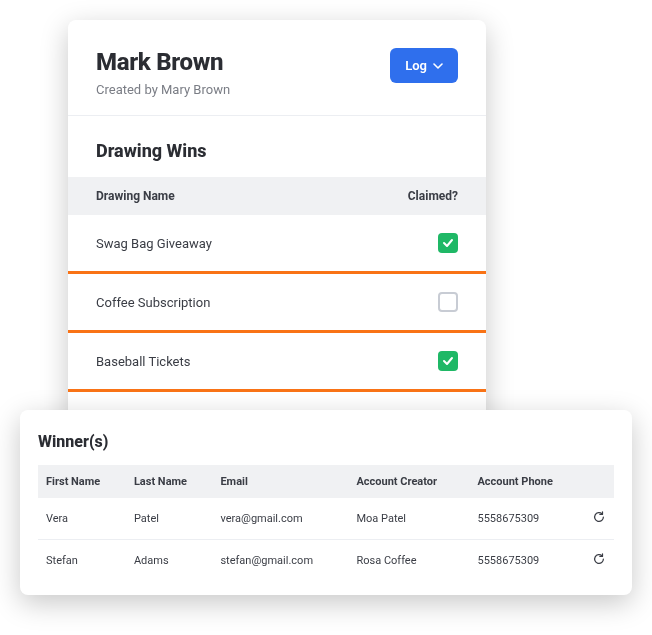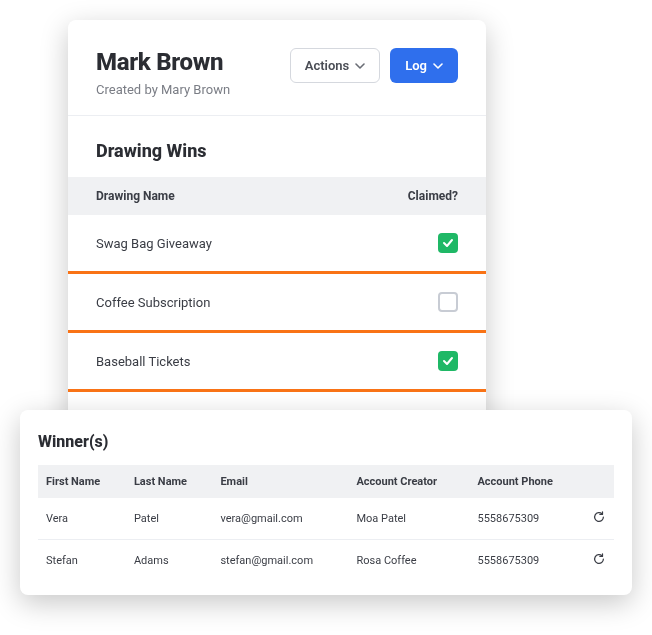--- a/index.html
+++ b/index.html
@@ -166,26 +166,20 @@
 </head>
 <body>
 
 <div class="card-top">
   <div class="card-header">
     <div>
       <div class="person-name">Mark Brown</div>
       <div class="created-by">Created by Mary Brown</div>
     </div>
     <div class="header-buttons">
-      <div class="btn btn-secondary">
-        <span>Actions</span>
-        <svg class="chevron" viewBox="0 0 10 10">
-            <path d="M1 3 L5 7 L9 3" stroke="#6a6d75" stroke-width="1.6" fill="none" stroke-linecap="round" stroke-linejoin="round"></path>
-          </svg>
-      </div>
       <div class="btn btn-primary">
         <span>Log</span>
         <svg class="chevron" viewBox="0 0 10 10">
             <path d="M1 3 L5 7 L9 3" stroke="#fff" stroke-width="1.6" fill="none" stroke-linecap="round" stroke-linejoin="round"></path>
           </svg>
       </div>
     </div>
   </div>
 
   <div class="divider"></div>

